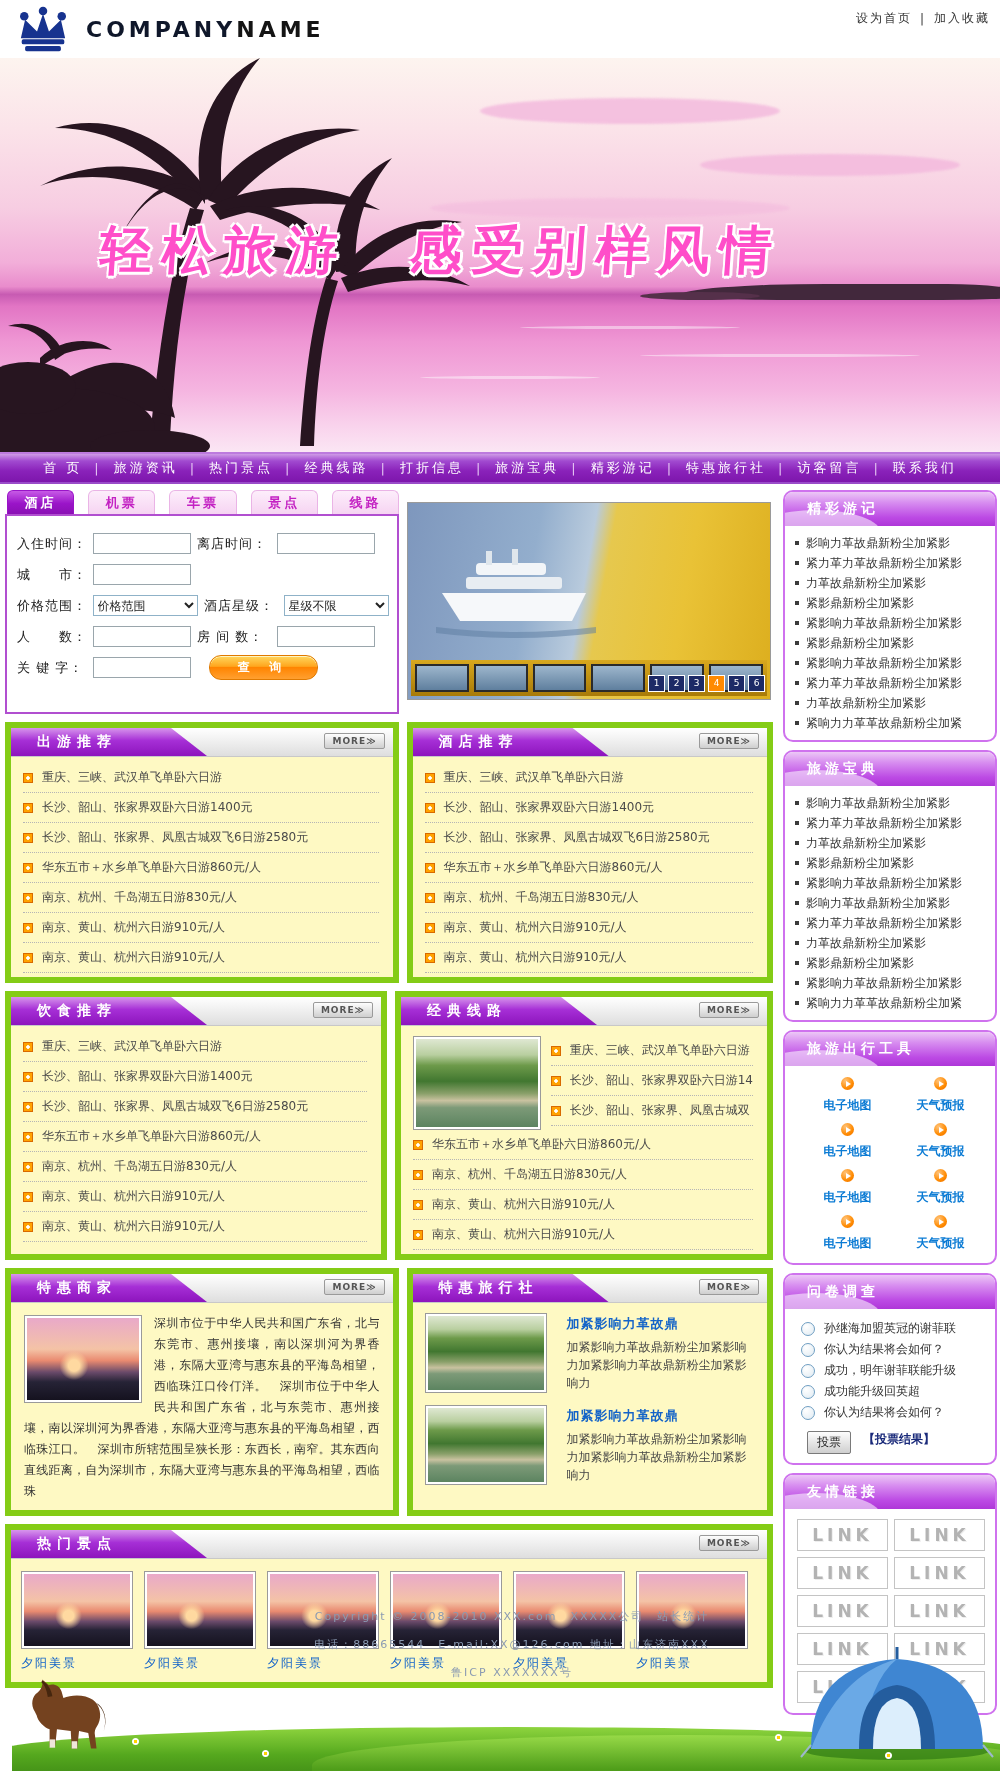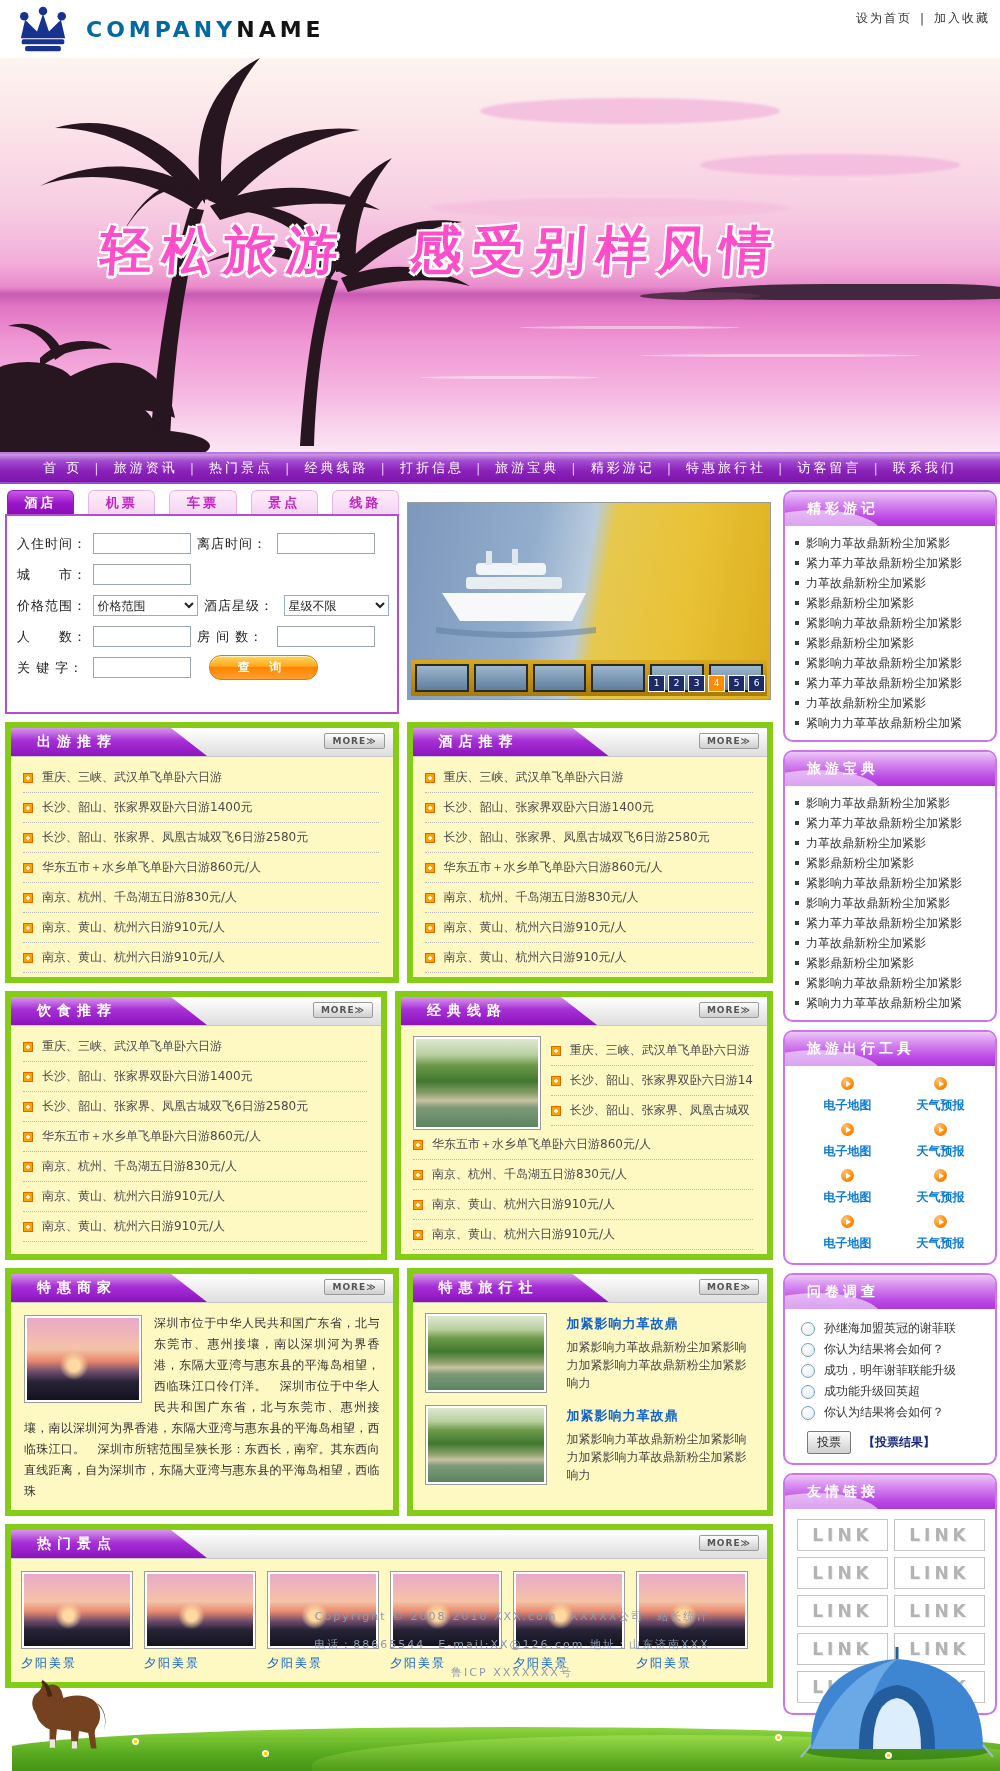--- a/index.html
+++ b/index.html
@@ -2,21 +2,21 @@
 <html><head>
 <meta charset="utf-8">
 <style>
   html,body{margin:0;padding:0;}
   body{width:1000px;height:1771px;position:relative;overflow:hidden;background:#fff;
        font-family:"DejaVu Sans","Liberation Sans",sans-serif;}
   
   .topbar{height:58px;position:relative;background:#fff;}
   .logo{position:absolute;left:14px;top:6px;display:flex;align-items:center;gap:14px;}
   .logo-text{font-size:22px;font-weight:bold;letter-spacing:4px;}
-  .logo-company{color:#0369a1;}
+  .logo-company{color:#0f172a;}
   .logo-name{color:#141414;}
   .toplinks{position:absolute;right:10px;top:10px;font-size:12px;color:#333;letter-spacing:2px;display:flex;align-items:center;}
   .toplinks a{color:#333;text-decoration:none;cursor:pointer;}
   .toplinks .divider{margin:0 8px;color:#333;}
   
   .banner{height:394px;position:relative;overflow:hidden;
     background:linear-gradient(180deg,#fdf4ef 0%,#fbe3e9 18%,#f7cde2 38%,#f2aed9 52%,#e98ccc 58%,
                #c75bb2 60%,#e275c4 63%,#ef97d4 72%,#f5b4e0 84%,#f9d2ec 93%,#fbe6f4 100%);}
   .banner .cloud{position:absolute;background:#f3b8dd;border-radius:50%;filter:blur(1px);opacity:.8;}
   .banner .island{position:absolute;right:-20px;top:226px;width:340px;height:16px;background:#42283c;
@@ -125,21 +125,21 @@
   .tools-grid{display:grid;grid-template-columns:1fr 1fr;row-gap:9px;padding:4px 0 4px 6px;}
   .tool{display:flex;align-items:center;gap:7px;font-size:12px;color:#0b7bd4;font-weight:bold;cursor:pointer;flex-direction:column;}
   .oarr{width:13px;height:13px;border-radius:50%;background:radial-gradient(circle at 35% 30%,#ffc37a,#ff8a00 60%,#e86c00);
         position:relative;flex:0 0 auto;}
   .oarr::after{content:"";position:absolute;left:5px;top:3.5px;border-left:5px solid #fff;
         border-top:3px solid transparent;border-bottom:3px solid transparent;}
   .poll-list{padding:2px 0 0 6px;}
   .poll-item{display:flex;align-items:center;gap:9px;height:21px;font-size:12px;color:#333;}
   .radio{flex:0 0 auto;width:12px;height:12px;border:1px solid #6f9ec2;border-radius:50%;cursor:pointer;
          background:radial-gradient(circle at 35% 30%,#fff,#dfeaf2);}
-  .poll-actions{display:flex;align-items:center;gap:12px;margin:8px 0 2px 12px;}
+  .poll-actions{display:flex;gap:12px;margin:8px 0 2px 12px;}
   .btn-vote{font-size:12px;color:#222;border:1px solid #7a7a7a;background:linear-gradient(#fdfdfd,#cfcfcf);
          padding:2px 9px;cursor:pointer;border-radius:2px;}
   .vote-result{font-size:12px;font-weight:bold;color:#1a2a7a;cursor:pointer;}
   .links-grid{display:grid;grid-template-columns:1fr 1fr;gap:6px;padding:3px 2px;}
   .linkbox{height:30px;border:1px solid #c4c4c4;background:#fff;display:flex;align-items:center;justify-content:center;
          font-size:17px;font-weight:bold;letter-spacing:4px;color:#b3b3b3;cursor:pointer;
          text-shadow:1px 1px 0 #eee;}
   
   .footer{position:absolute;left:12px;bottom:0;width:1000px;height:176px;overflow:hidden;}
   .foot-lines{position:absolute;left:0;top:14px;width:100%;text-align:center;color:#8a9ab2;font-size:11px;letter-spacing:2px;}

